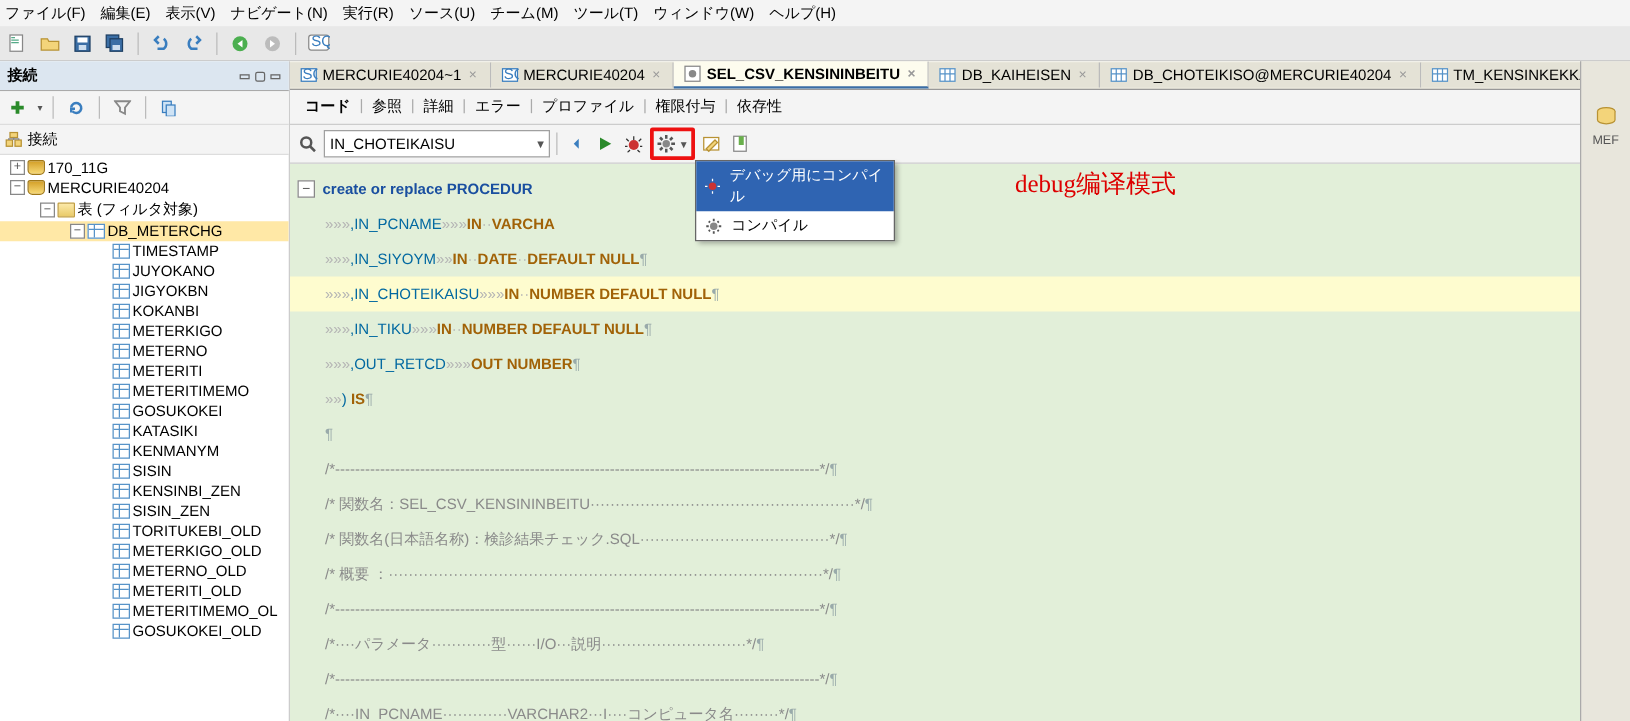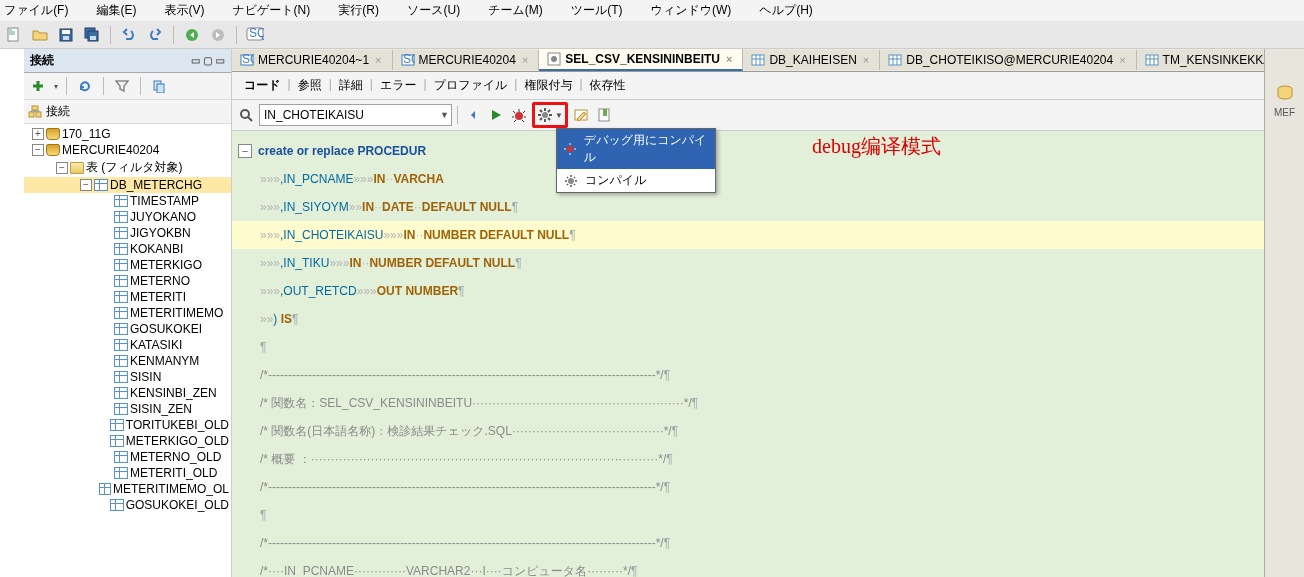--- a/index.html
+++ b/index.html
@@ -1,27 +1,27 @@
 <!DOCTYPE html>
 <html><head>
 <meta charset="utf-8">
 <style>
 * { margin: 0; padding: 0; box-sizing: border-box; font-family: "MS UI Gothic", "Meiryo", sans-serif; font-size: 12px; }
 body { background: #f0f0f0; overflow: hidden; }
 
-.menubar { background: #f4f4f4; padding: 2px 4px; display: flex; gap: 28px; }
+.menubar { background: #f4f4f4; padding: 2px 4px; display: flex; gap: 12px; }
 .menubar span { cursor: default; }
 
 .toolbar { background: #e8e8e8; border-bottom: 1px solid #ccc; padding: 2px 4px; display: flex; gap: 6px; align-items: center; height: 28px; }
 .toolbar-sep { width: 1px; height: 18px; background: #bbb; margin: 0 2px; }
 .tb-btn { width: 20px; height: 20px; display: flex; align-items: center; justify-content: center; cursor: pointer; }
 
 .main-layout { display: flex; height: calc(100vh - 48px); }
 
-.sidebar { width: 232px; border-right: 1px solid #ccc; background: #fff; display: flex; flex-direction: column; padding-left: 24px; }
+.sidebar { width: 232px; border-right: 1px solid #ccc; background: #fff; display: flex; flex-direction: column; }
 .panel-header { background: #dce6f0; border-bottom: 1px solid #aaa; padding: 3px 6px; font-weight: bold; display: flex; justify-content: space-between; align-items: center; }
 .panel-tools { background: #f4f4f4; border-bottom: 1px solid #ddd; padding: 3px 4px; display: flex; gap: 6px; align-items: center; }
 .tree-title { background: #f4f4f4; border-bottom: 1px solid #ddd; padding: 3px 4px; display: flex; gap: 4px; align-items: center; }
 
 .tree { flex: 1; overflow: auto; padding: 2px 0; font-size: 12px; }
 .tree-node { display: flex; align-items: center; gap: 2px; padding: 1px 2px; white-space: nowrap; }
 .tree-node.selected { background: #ffe8a6; }
 .indent { display: inline-block; }
 .expander { width: 12px; height: 12px; display: inline-flex; align-items: center; justify-content: center; cursor: pointer; font-size: 10px; color: #555; border: 1px solid #888; background: #fff; line-height: 1; }
 .node-icon { width: 14px; height: 12px; display: inline-block; }
@@ -37,21 +37,21 @@
 .tab.active { background: #fdfcee; border-bottom: 2px solid #3b6ea5; font-weight: bold; }
 .tab-icon { width: 14px; height: 14px; }
 .tab-close { color: #999; font-size: 11px; padding: 0 2px; }
 
 .subtabs { background: #f4f4f4; border-bottom: 1px solid #ccc; padding: 3px 6px; display: flex; gap: 1px; }
 .subtabs span { padding: 2px 6px; cursor: pointer; }
 .subtabs span.active { font-weight: bold; }
 .subtabs .sep { color: #aaa; padding: 2px 0; }
 
 .editor-toolbar { background: #f4f4f4; border-bottom: 1px solid #ccc; padding: 2px 4px; display: flex; gap: 3px; align-items: center; position: relative; }
-.searchbox { display: flex; align-items: center; border: 1px solid #a0a0a0; background: #fff; height: 22px; padding: 0 2px 0 4px; gap: 16px; }
+.searchbox { display: flex; align-items: center; border: 1px solid #a0a0a0; background: #fff; height: 22px; padding: 0 2px 0 4px; gap: 4px; }
 .searchbox input { border: none; outline: none; width: 160px; font-size: 12px; }
 .dropdown-arrow { font-size: 9px; color: #555; }
 
 .ed-btn { width: 20px; height: 20px; display:flex; align-items:center; justify-content:center; border:1px solid transparent; cursor:pointer; }
 .gear-group { display:flex; align-items:center; border:3px solid #e11; border-radius:2px; padding: 0 2px; height: 26px; }
 .gear-group .split { font-size: 8px; color:#555; padding-left:2px; }
 
 .dropdown-menu { position: absolute; top: 28px; left: 324px; width: 160px; background: #fff; border: 1px solid #666; box-shadow: 2px 2px 4px rgba(0,0,0,0.3); z-index: 10; }
 .dropdown-menu .mi { display:flex; align-items:center; gap:6px; padding:3px 6px; cursor:pointer; }
 .dropdown-menu .mi.hl { background: #2f64b2; color: #fff; }
@@ -493,21 +493,21 @@
         <div class="code-line cur"><span class="ws">»»»</span><span class="ident">,IN_CHOTEIKAISU</span><span class="ws">»»»</span><span class="kw2">IN</span><span class="ws">··</span><span class="kw2">NUMBER DEFAULT NULL</span><span class="pilcrow">¶</span></div>
         <div class="code-line"><span class="ws">»»»</span><span class="ident">,IN_TIKU</span><span class="ws">»»»</span><span class="kw2">IN</span><span class="ws">··</span><span class="kw2">NUMBER DEFAULT NULL</span><span class="pilcrow">¶</span></div>
         <div class="code-line"><span class="ws">»»»</span><span class="ident">,OUT_RETCD</span><span class="ws">»»»</span><span class="kw2">OUT NUMBER</span><span class="pilcrow">¶</span></div>
         <div class="code-line"><span class="ws">»»</span><span class="ident">) </span><span class="kw2">IS</span><span class="pilcrow">¶</span></div>
         <div class="code-line"><span class="pilcrow">¶</span></div>
         <div class="code-line"><span class="cm">/*-------------------------------------------------------------------------------------------------*/</span><span class="pilcrow">¶</span></div>
         <div class="code-line"><span class="cm">/* 関数名：SEL_CSV_KENSININBEITU·····················································*/</span><span class="pilcrow">¶</span></div>
         <div class="code-line"><span class="cm">/* 関数名(日本語名称)：検診結果チェック.SQL······································*/</span><span class="pilcrow">¶</span></div>
         <div class="code-line"><span class="cm">/* 概要 ：·······················································································*/</span><span class="pilcrow">¶</span></div>
         <div class="code-line"><span class="cm">/*-------------------------------------------------------------------------------------------------*/</span><span class="pilcrow">¶</span></div>
-        <div class="code-line"><span class="pilcrow">¶</span></div>
+        <div class="code-line"><span class="cm">/*····パラメータ············型······I/O···説明·····························*/</span><span class="pilcrow">¶</span></div>
         <div class="code-line"><span class="cm">/*-------------------------------------------------------------------------------------------------*/</span><span class="pilcrow">¶</span></div>
         <div class="code-line"><span class="cm">/*····IN_PCNAME·············VARCHAR2···I····コンピュータ名·········*/</span><span class="pilcrow">¶</span></div>
       </div>
     </div>
   </div>
 
   <div class="right-strip">
     <span>
         <svg width="18" height="16">
           <ellipse cx="9" cy="4" rx="7" ry="3" fill="#f3d47a" stroke="#b89233"></ellipse>

